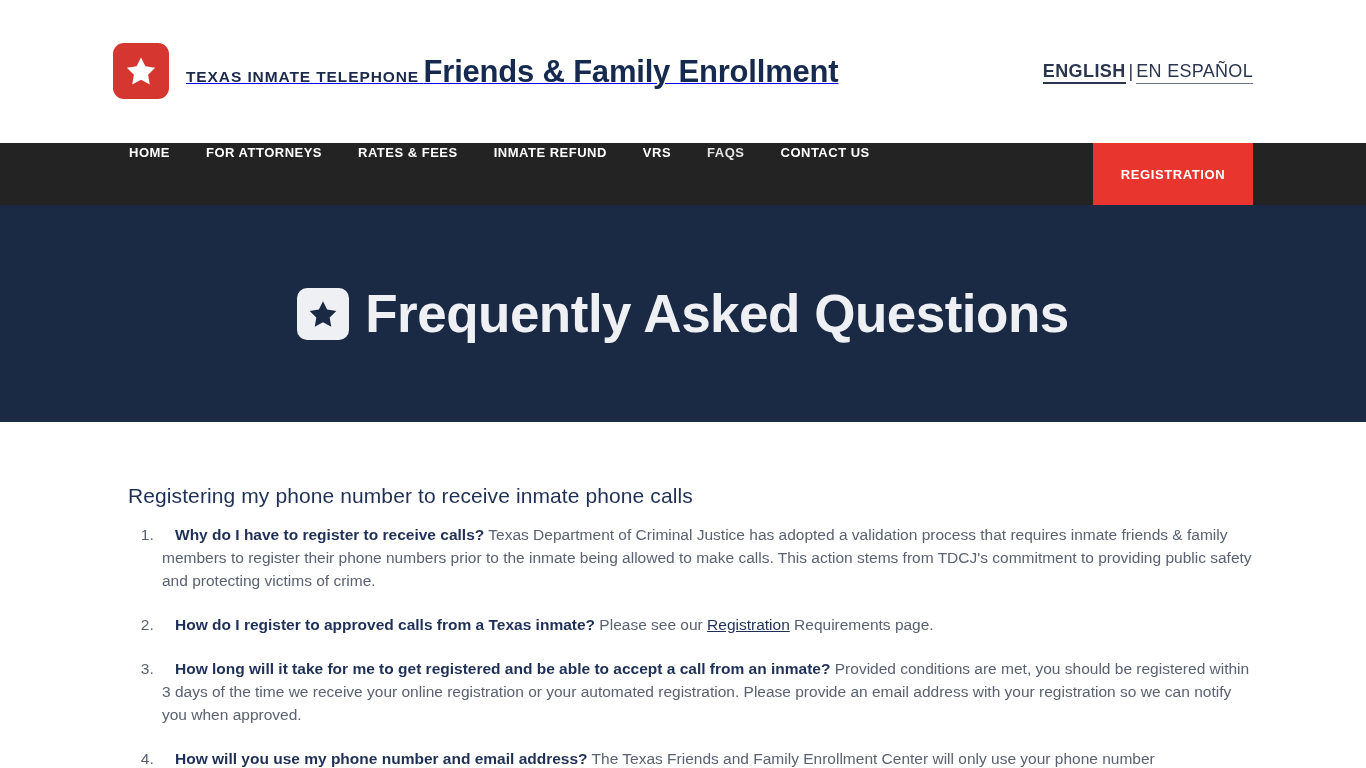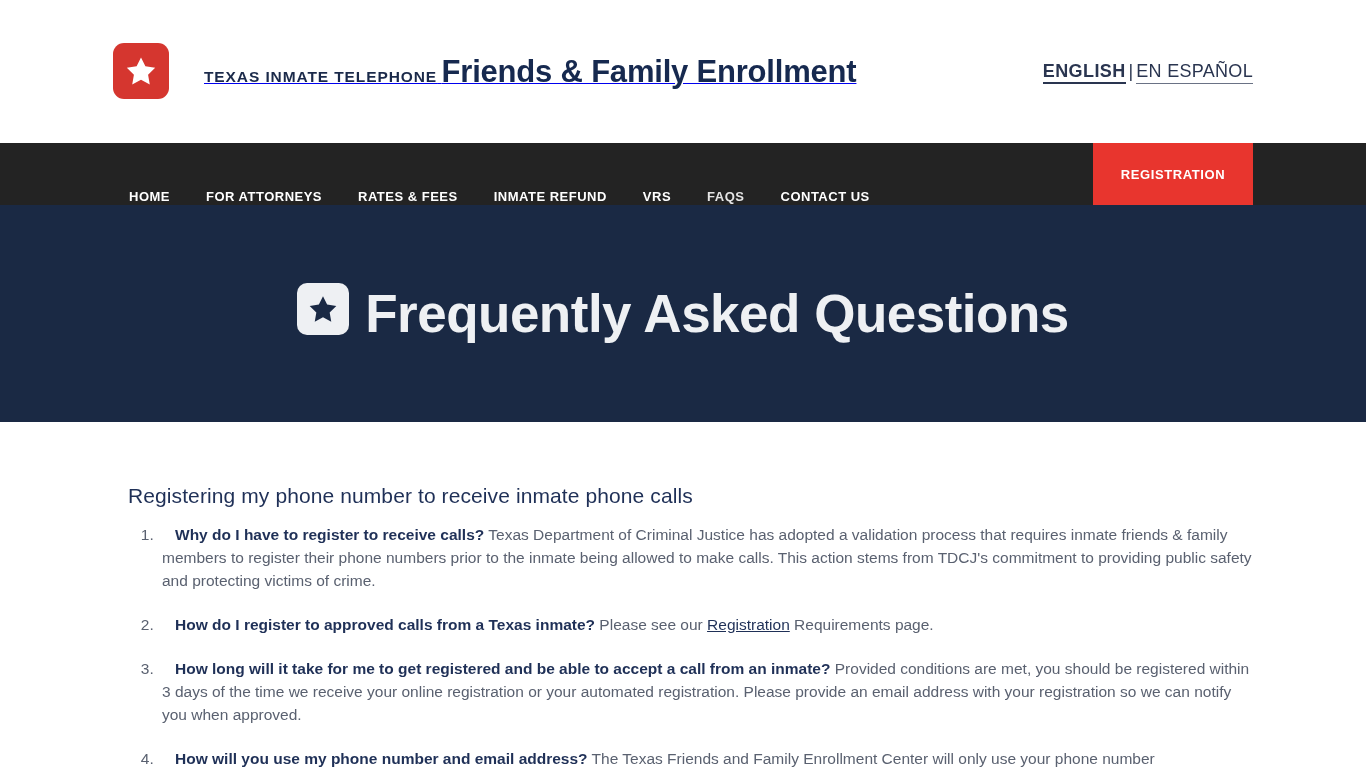--- a/index.html
+++ b/index.html
@@ -18,21 +18,21 @@
     background: #ffffff;
     position: relative;
   }
 
   .logo-block {
     position: absolute;
     left: 113px;
     top: 43px;
     display: flex;
     align-items: center;
-    gap: 35px;
+    gap: 17px;
   }
 
   .logo-mark {
     width: 56px;
     height: 56px;
     border-radius: 11px;
     background: #d5362f;
     display: flex;
     align-items: center;
     justify-content: center;
@@ -85,21 +85,21 @@
   
   .main-nav {
     height: 62px;
     background: #232323;
     position: relative;
   }
 
   .nav-list {
     list-style: none;
     display: flex;
-    align-items: flex-end;
+    align-items: flex-start;
     height: 100%;
     padding-left: 129px;
     gap: 0;
   }
   .nav-list li { margin-right: 36px; }
   .nav-list a {
     color: #ffffff;
     text-decoration: none;
     font-size: 13px;
     font-weight: 700;
@@ -131,21 +131,21 @@
   
   .hero {
     height: 217px;
     background: #1a2944;
     display: flex;
     align-items: center;
     justify-content: center;
   }
   .hero-inner {
     display: flex;
-    align-items: flex-start;
+    align-items: center;
     gap: 16px;
   }
   .hero-star {
     width: 52px;
     height: 52px;
     border-radius: 10px;
     background: #eef0f3;
     display: flex;
     align-items: center;
     justify-content: center;

